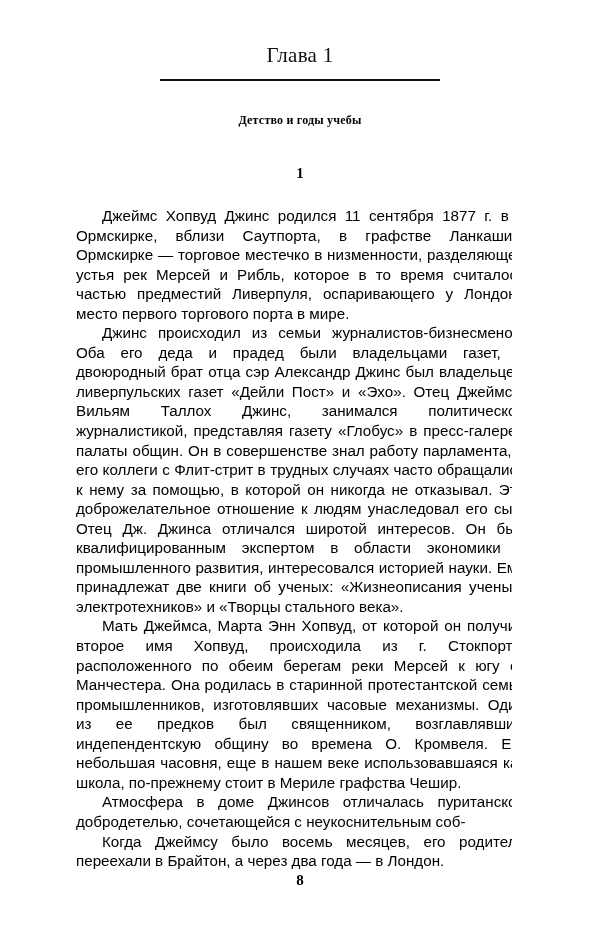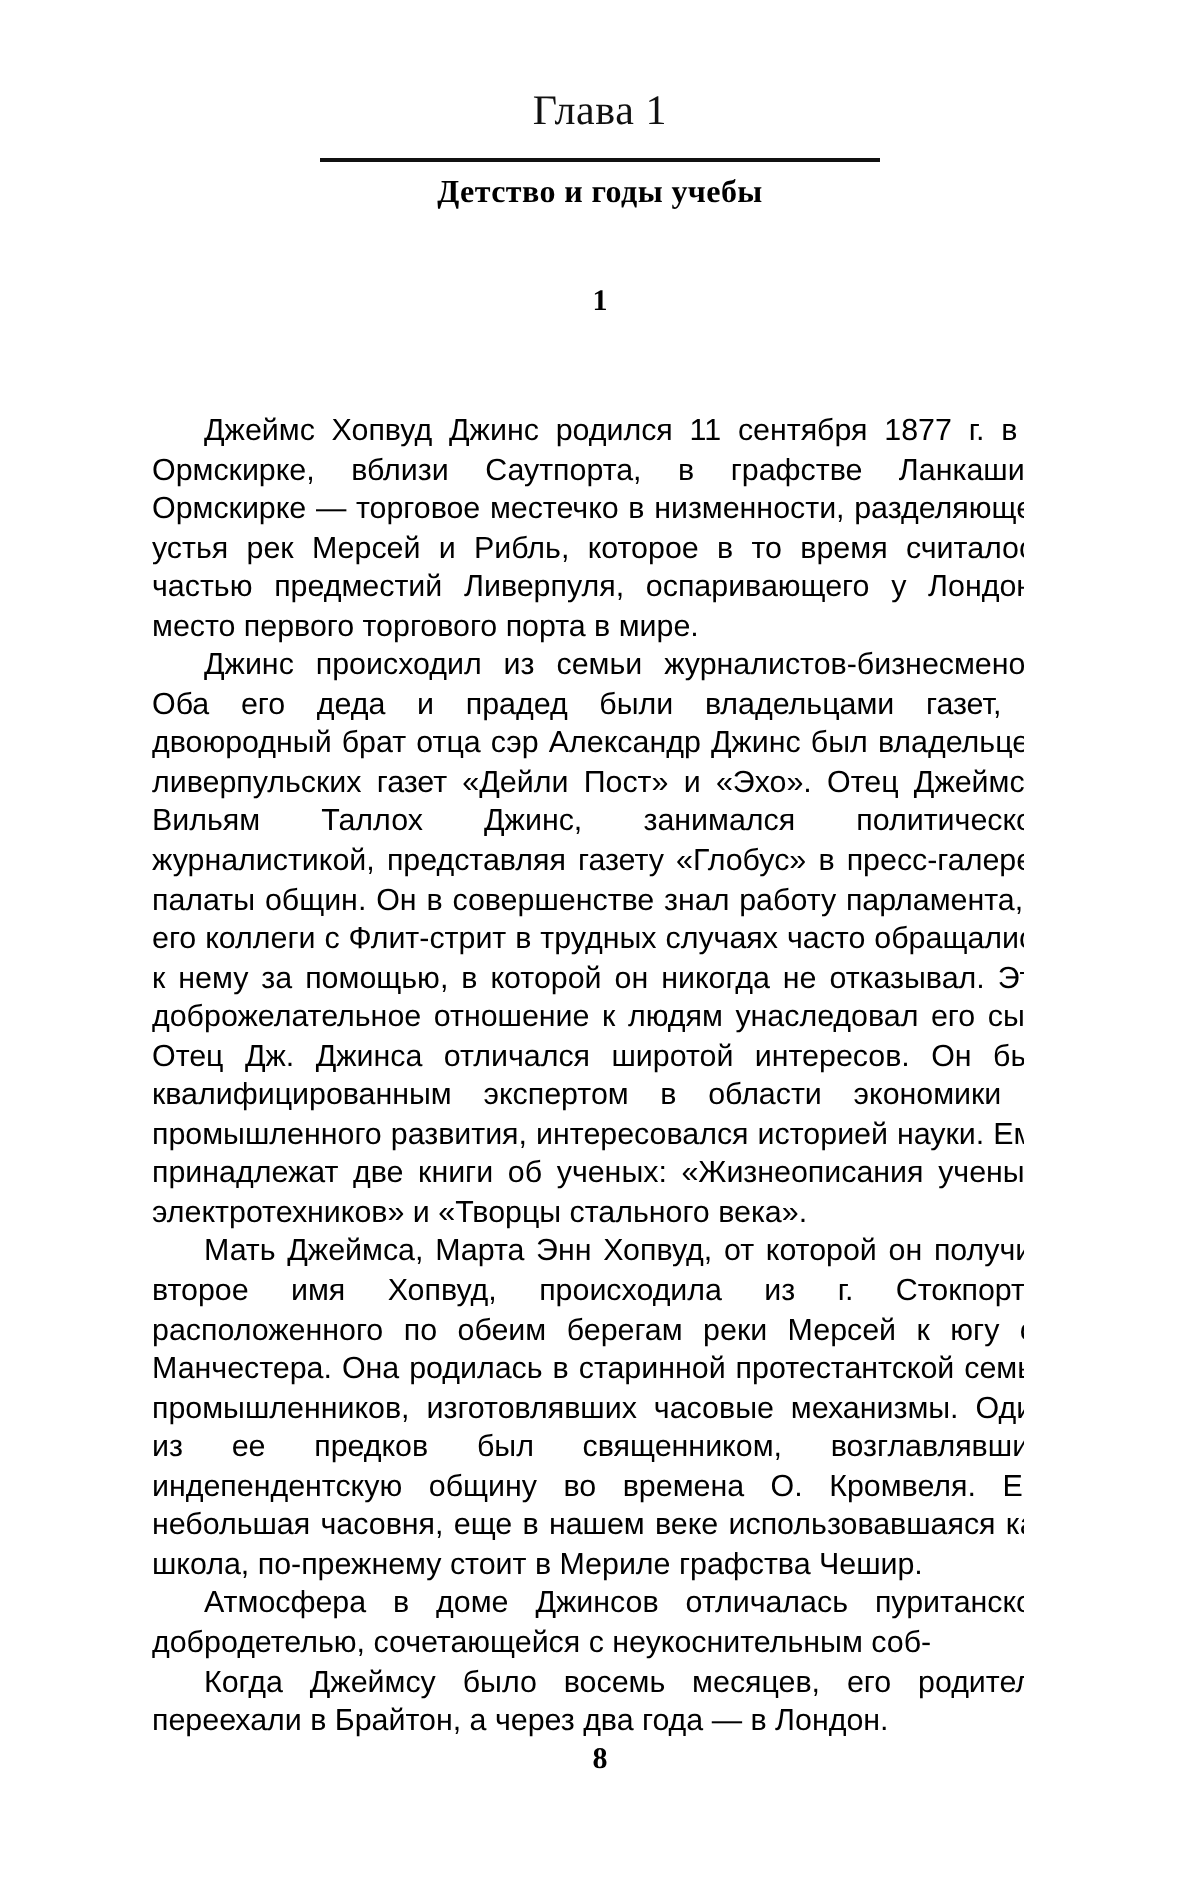--- a/index.html
+++ b/index.html
@@ -45,25 +45,25 @@
   .chapter-rule {
     width: 280px;
     height: 2px;
     background: #111111;
     margin: 12px auto 0 auto;
   }
 
   .chapter-title {
     text-align: center;
     font-family: "Liberation Serif", "DejaVu Serif", serif;
-    font-size: 16px;
+    font-size: 12px;
     font-weight: 700;
     letter-spacing: 0.2px;
     line-height: 1.15;
-    margin-top: 7px;
+    margin-top: 33px;
     color: #000000;
   }
 
   .section-number {
     text-align: center;
     font-family: "Liberation Serif", "DejaVu Serif", serif;
     font-size: 15px;
     font-weight: 700;
     margin-top: 37px;
     color: #000000;

